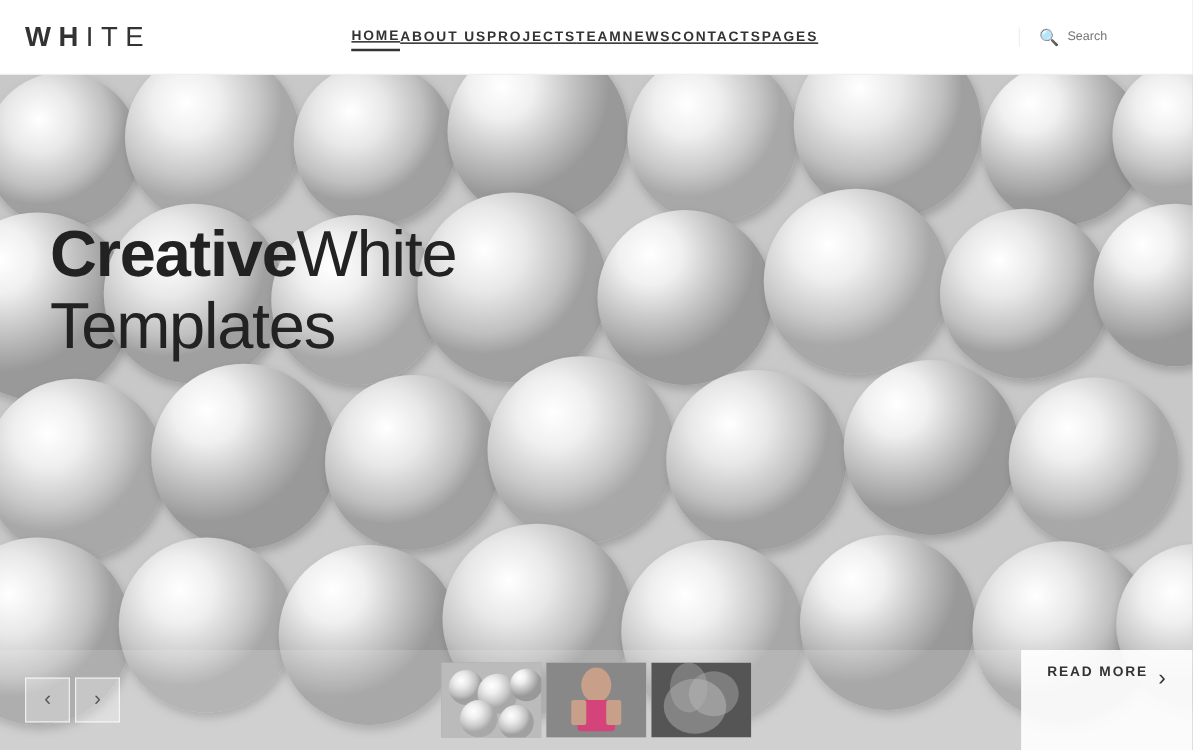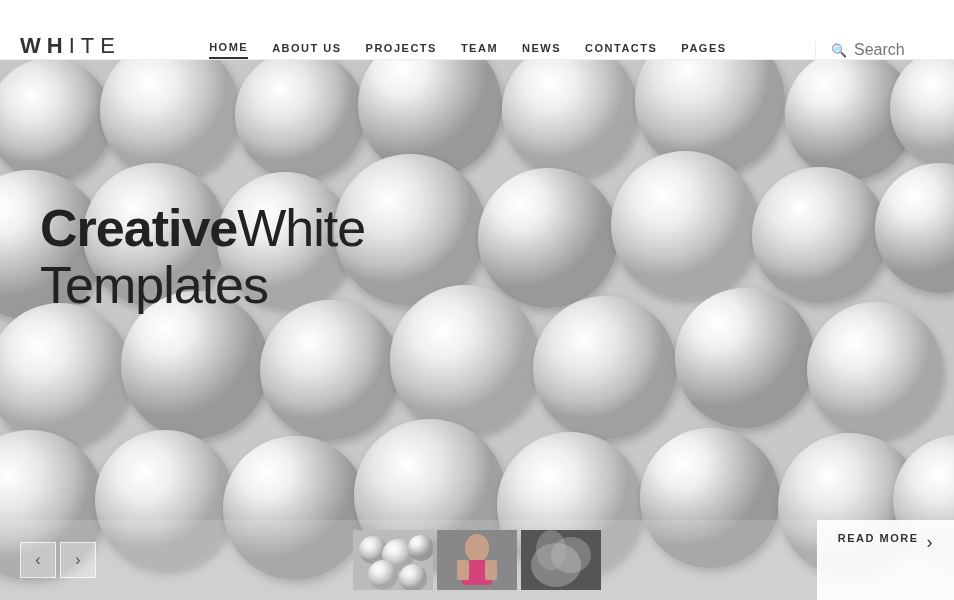--- a/index.html
+++ b/index.html
@@ -5,37 +5,37 @@
     * { margin: 0; padding: 0; box-sizing: border-box; }
     body { width: 954px; height: 600px; overflow: hidden; font-family: 'Arial', sans-serif; }
 
     
     .header {
       position: absolute;
       top: 0; left: 0; right: 0;
       height: 60px;
       background: #fff;
       display: flex;
-      align-items: flex-end;
+      align-items: center;
       justify-content: space-between;
       padding: 0 20px;
       z-index: 10;
       border-bottom: 1px solid #eee;
     }
     .logo {
       font-size: 22px;
       letter-spacing: 6px;
       font-weight: 300;
       color: #333;
     }
     .logo span.bold { font-weight: 700; }
     .nav {
       display: flex;
       align-items: center;
-      gap: 24px;
+      text-decoration: underline;
     }
     .nav-item {
       font-size: 11px;
       font-weight: 700;
       letter-spacing: 1.5px;
       color: #333;
       text-transform: uppercase;
       cursor: pointer;
       padding: 4px 0;
     }
@@ -49,21 +49,21 @@
       padding-left: 16px;
       gap: 6px;
     }
     .search-icon-char {
       color: #aaa;
       font-size: 13px;
     }
     .search-input {
       border: none;
       outline: none;
-      font-size: 16px;
+      font-size: 10px;
       color: #aaa;
       width: 80px;
       background: transparent;
     }
 
     
     .hero {
       position: absolute;
       top: 60px; left: 0; right: 0; bottom: 0;
       background: 
@@ -80,21 +80,21 @@
 
     
     .balls-svg {
       position: absolute;
       top: 0; left: 0; width: 100%; height: 100%;
     }
 
     
     .hero-content {
       position: absolute;
-      top: 140px;
+      top: 116px;
       left: 40px;
       right: 50%;
       z-index: 5;
     }
     .hero-title {
       font-size: 52px;
       line-height: 1.1;
       color: #222;
       font-weight: 300;
       letter-spacing: -1px;

